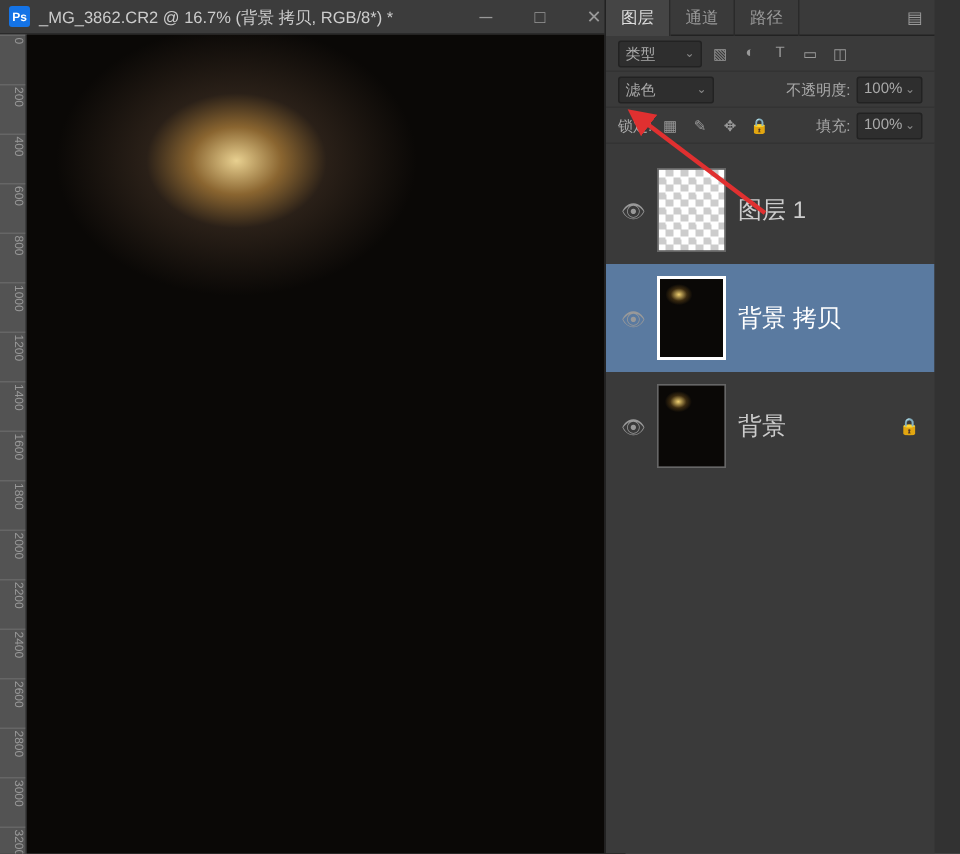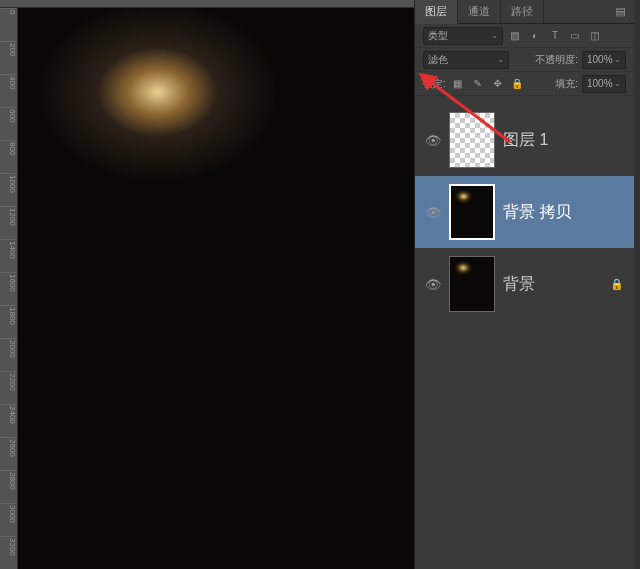--- a/index.html
+++ b/index.html
@@ -7,21 +7,21 @@
 .doc{position:absolute;left:0;top:0;width:417px;height:569px;background:#535353;display:flex;flex-direction:column}
 .titlebar{height:22px;background:#3c3c3c;display:flex;align-items:center;padding:0 6px;gap:6px}
 .titlebar .ps{width:14px;height:14px;background:#1473e6;border-radius:2px;display:flex;align-items:center;justify-content:center;color:#fff;font-size:8px;font-weight:bold}
 .titlebar .title{flex:1;font-size:11px;color:#ccc}
 .titlebar .winbtn{width:30px;height:22px;display:flex;align-items:center;justify-content:center;color:#999;font-size:12px}
 .ruler-h{height:16px;background:#535353;border-bottom:1px solid #2a2a2a;display:flex;align-items:flex-end;padding-left:18px;overflow:hidden}
 .canvas-wrap{flex:1;display:flex}
 .ruler-v{width:18px;background:#535353;border-right:1px solid #2a2a2a;display:flex;flex-direction:column;overflow:hidden}
 .ruler-v span{height:33px;font-size:8px;color:#999;border-top:1px solid #666;writing-mode:vertical-rl;padding-top:1px}
 .canvas{flex:1;background:radial-gradient(ellipse 200px 150px at 35% 15%,#e8d090 0%,#8a6530 15%,#2a2018 30%,#0a0806 60%);position:relative;overflow:hidden}
-.panel{position:absolute;right:6px;top:0;width:220px;height:569px;background:#3a3a3a;border-left:1px solid #222;display:flex;flex-direction:column}
+.panel{position:absolute;right:17px;top:0;width:220px;height:569px;background:#3a3a3a;border-left:1px solid #222;display:flex;flex-direction:column}
 .tabs{height:24px;display:flex;border-bottom:1px solid #222;align-items:center;padding-right:4px}
 .tab{padding:0 10px;height:24px;display:flex;align-items:center;color:#999;border-right:1px solid #2a2a2a}
 .tab.active{background:#454545;color:#ddd}
 .tabs .menu{margin-left:auto;color:#999;padding:0 4px}
 .row{height:24px;display:flex;align-items:center;padding:0 8px;gap:4px;border-bottom:1px solid #333}
 .sel{background:#2e2e2e;border:1px solid #222;height:18px;display:flex;align-items:center;padding:0 4px;border-radius:2px}
 .sel .arr{margin-left:auto;font-size:8px;color:#888}
 .icn{width:16px;height:16px;display:flex;align-items:center;justify-content:center;color:#999;font-size:10px}
 .lbl{color:#aaa;font-size:10px}
 .layers{flex:1;overflow:auto;padding-top:8px}
@@ -35,20 +35,27 @@
 .layer.sel-l .thumb{border:2px solid #fff}
 .lname{color:#ccc;font-size:16px}
 .lock{margin-left:auto;color:#999}
 .arrow{position:absolute;left:420px;top:72px;width:90px;height:70px;pointer-events:none}
 .arrow svg{overflow:visible}
 </style>
 </head>
 <body>
 
 <div class="doc">
+  <div class="titlebar">
+    <div class="ps">Ps</div>
+    <div class="title">_MG_3862.CR2 @ 16.7% (背景 拷贝, RGB/8*) *</div>
+    <div class="winbtn">─</div>
+    <div class="winbtn">□</div>
+    <div class="winbtn">✕</div>
+  </div>
   <div class="ruler-h" id="rh"></div>
   <div class="canvas-wrap">
     <div class="ruler-v" id="rv">
         <span>0</span>
         <span>200</span>
         <span>400</span>
         <span>600</span>
         <span>800</span>
         <span>1000</span>
         <span>1200</span>
@@ -68,32 +75,32 @@
 </div>
 
 <div class="panel">
   <div class="tabs">
     <div class="tab active">图层</div>
     <div class="tab">通道</div>
     <div class="tab">路径</div>
     <div class="menu">▤</div>
   </div>
   <div class="row">
-    <div class="sel" style="width:80px">
+    <div class="sel" style="width:56px">
       <span class="lbl">类型</span>
       <span class="arr">⌄</span>
     </div>
     <div class="icn">▧</div>
     <div class="icn">◐</div>
     <div class="icn">T</div>
     <div class="icn">▭</div>
     <div class="icn">◫</div>
   </div>
   <div class="row">
-    <div class="sel" style="width:86px">
+    <div class="sel" style="width:64px">
       <span class="lbl">滤色</span>
       <span class="arr">⌄</span>
     </div>
     <span class="lbl" style="margin-left:auto">不透明度:</span>
     <div class="sel" style="width:44px">
       <span class="lbl">100%</span>
       <span class="arr">⌄</span>
     </div>
   </div>
   <div class="row">

